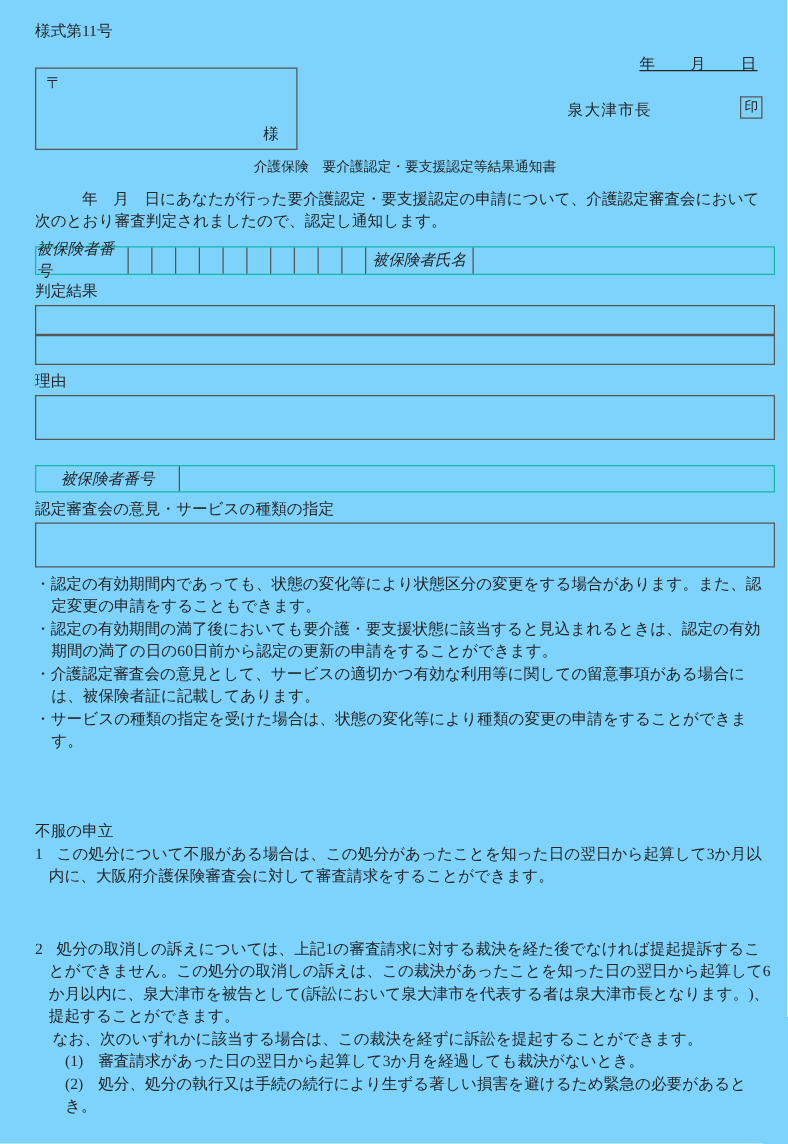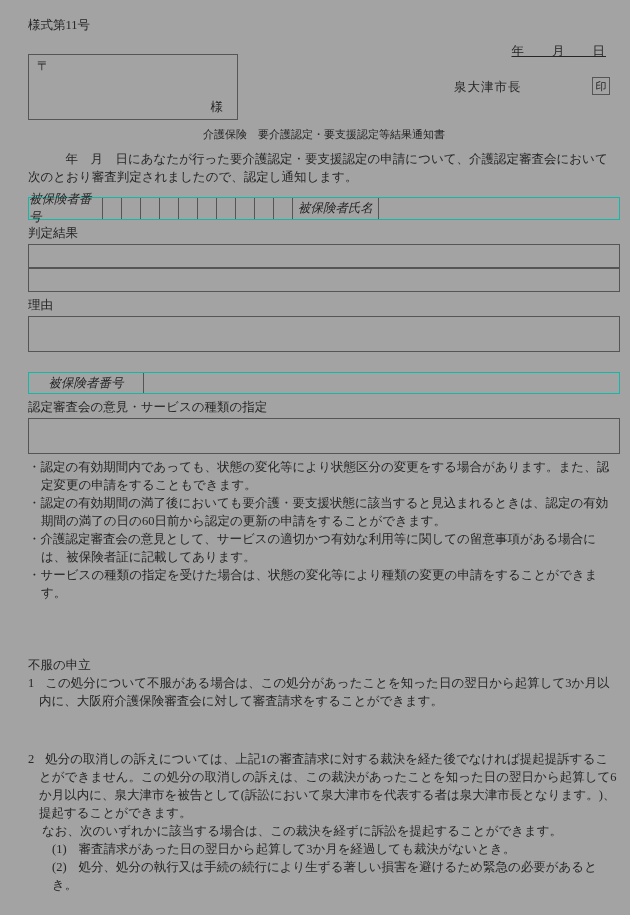--- a/index.html
+++ b/index.html
@@ -1,39 +1,39 @@
 <!DOCTYPE html>
 <html lang="ja"><head>
 <meta charset="utf-8">
 <style>
   html,body{margin:0;padding:0;background:#ffffff;}
   .page{
     position:relative;
     width:630px;height:915px;
     box-sizing:border-box;
     padding:16px 10px 0 28px;
-    background:#a3a3a3;
+    background:#7dd3fc;
     color:#262626;
     font-family:"Liberation Serif","DejaVu Serif",serif;
     font-size:12.5px;
     line-height:1.44;
     overflow:hidden;
   }
   
   .header{position:relative;height:108px;}
   .form-number{position:absolute;top:0;left:0;}
   .date-line{position:absolute;top:26px;right:14px;letter-spacing:1px;text-decoration:underline;}
   .addr-box{
     position:absolute;top:38px;left:0;
     width:210px;height:66px;
     border:1px solid #555;box-sizing:border-box;
   }
   .postal-mark{position:absolute;top:2px;left:8px;}
   .honorific{position:absolute;bottom:3px;right:14px;}
-  .mayor-line{position:absolute;top:63px;left:426px;letter-spacing:1px;font-family:Liberation Mono, monospace;}
+  .mayor-line{position:absolute;top:63px;left:426px;letter-spacing:1px;}
   .seal{
     position:absolute;top:61px;right:10px;
     width:16px;height:16px;border:1px solid #555;
     display:flex;align-items:center;justify-content:center;
     font-size:11px;line-height:1;
   }
   
   .doc-title{text-align:center;font-size:11px;margin:3px 0 7px;}
   .intro{margin:0 0 11px;text-indent:3em;}
   

